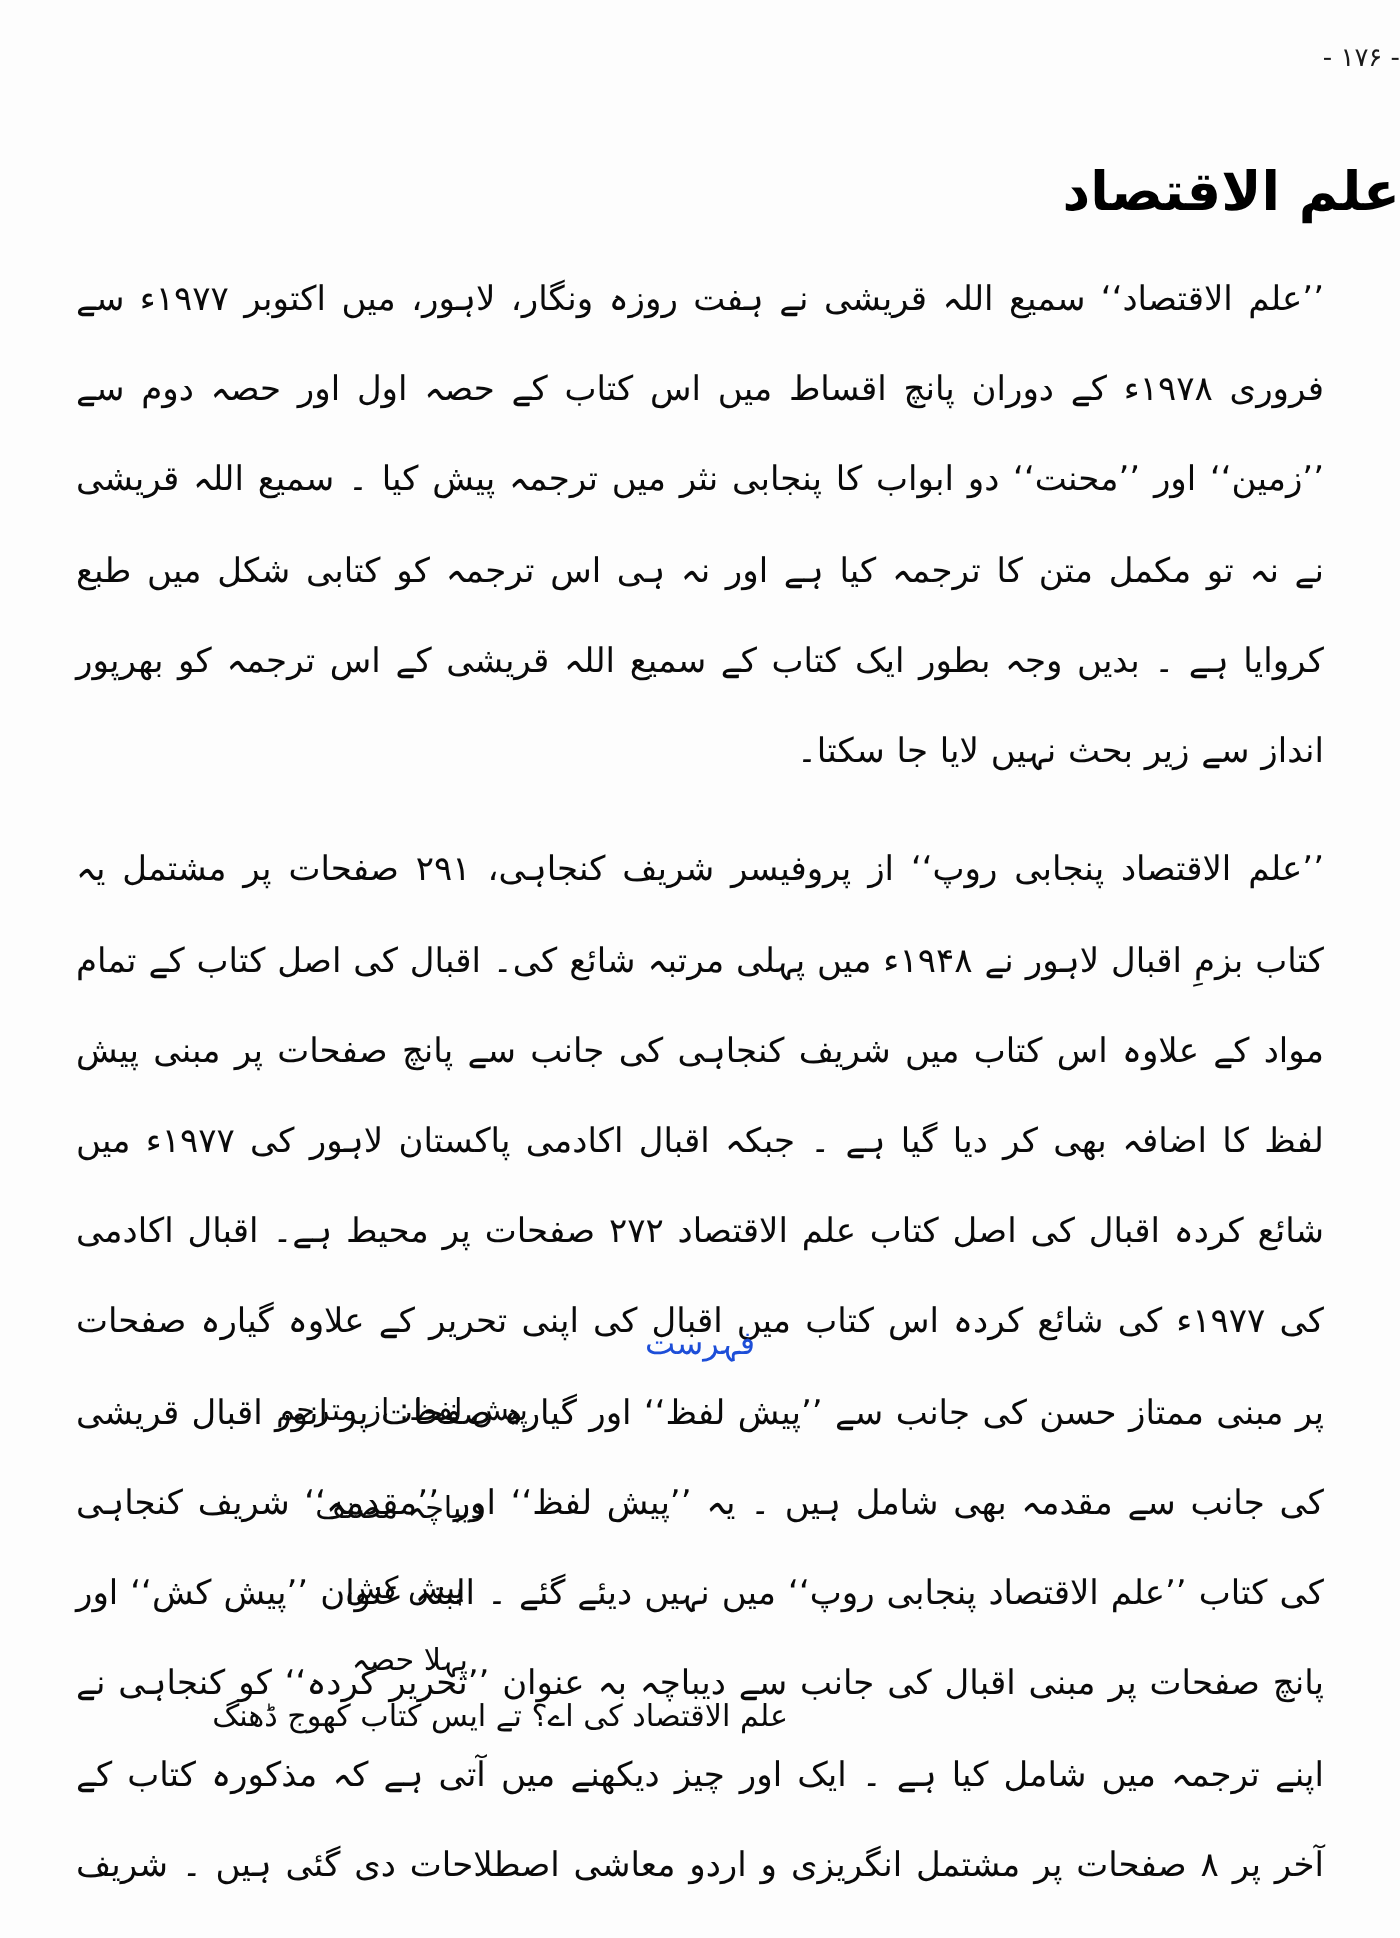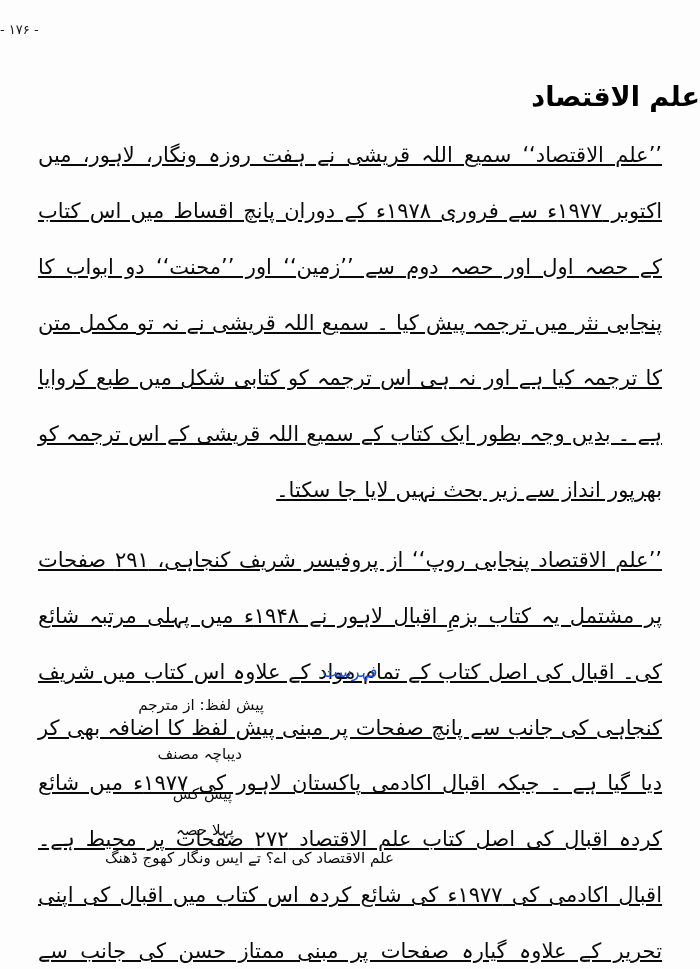--- a/index.html
+++ b/index.html
@@ -22,21 +22,21 @@
     background: #fdfdfd;
     padding: 0;
   }
 
   
   .page-number {
     position: absolute;
     top: 22px;
     left: 0;
     right: 0;
-    text-align: left;
+    text-align: right;
     font-size: 13px;
     letter-spacing: 1px;
     direction: rtl;
     color: #1a1a1a;
   }
 
   
   .doc-title {
     position: absolute;
     top: 62px;
@@ -55,29 +55,28 @@
     position: absolute;
     top: 128px;
     right: 38px;
     left: 38px;
     direction: rtl;
     text-align: justify;
     text-align-last: right;
   }
 
   .para {
-    font-size: 21px;
+    font-size: 17px;
     line-height: 2.66;
     direction: rtl;
     text-align: justify;
     text-align-last: right;
     margin: 0 0 14px 0;
     color: #0a0a0a;
     word-spacing: 0.5px;
-    text-decoration: underline;
   }
   .para.last-line-left {
     text-align-last: left;
   }
 
   
   .toc-heading {
     position: absolute;
     top: 662px;
     left: 0;
@@ -127,16 +126,16 @@
     <p class="para">’’علم الاقتصاد پنجابی روپ‘‘ از پروفیسر شریف کنجاہی، ۲۹۱ صفحات پر مشتمل یہ کتاب بزمِ اقبال لاہور نے ۱۹۴۸ء میں پہلی مرتبہ شائع کی۔ اقبال کی اصل کتاب کے تمام مواد کے علاوہ اس کتاب میں شریف کنجاہی کی جانب سے پانچ صفحات پر مبنی پیش لفظ کا اضافہ بھی کر دیا گیا ہے ۔ جبکہ اقبال اکادمی پاکستان لاہور کی ۱۹۷۷ء میں شائع کردہ اقبال کی اصل کتاب علم الاقتصاد ۲۷۲ صفحات پر محیط ہے۔ اقبال اکادمی کی ۱۹۷۷ء کی شائع کردہ اس کتاب میں اقبال کی اپنی تحریر کے علاوہ گیارہ صفحات پر مبنی ممتاز حسن کی جانب سے ’’پیش لفظ‘‘ اور گیارہ صفحات پر انور اقبال قریشی کی جانب سے مقدمہ بھی شامل ہیں ۔ یہ ’’پیش لفظ‘‘ اور ’’مقدمہ‘‘ شریف کنجاہی کی کتاب ’’علم الاقتصاد پنجابی روپ‘‘ میں نہیں دیئے گئے ۔ البتہ عنوان ’’پیش کش‘‘ اور پانچ صفحات پر مبنی اقبال کی جانب سے دیباچہ بہ عنوان ’’تحریر کردہ‘‘ کو کنجاہی نے اپنے ترجمہ میں شامل کیا ہے ۔ ایک اور چیز دیکھنے میں آتی ہے کہ مذکورہ کتاب کے آخر پر ۸ صفحات پر مشتمل انگریزی و اردو معاشی اصطلاحات دی گئی ہیں ۔ شریف کنجاہی کی کتاب میں یہ اصطلاحات شامل نہیں ہیں ۔ البتہ کتاب علم الاقتصاد پنجابی روپ کے آخر پر احمد رضا کا مرتبہ چھ صفحات پر مبنی اشاریہ دیا گیا ہے۔</p>
   </div>
 
   <div class="toc-heading">فہرست</div>
 
   <ul class="toc-list">
     <li class="toc-item i0">پیش لفظ: از مترجم</li>
     <li class="toc-item i2">دیباچہ مصنف</li>
     <li class="toc-item i1">پیش کش</li>
     <li class="toc-item i3">پہلا حصہ</li>
-    <li class="toc-item i4">علم الاقتصاد کی اے؟ تے ایس ونگار کھوج ڈھنگ</li>
+    <li class="toc-item i4">علم الاقتصاد کی اے؟ تے ایس کتاب کھوج ڈھنگ</li>
   </ul>
 
 </div>
 
 </body></html>

